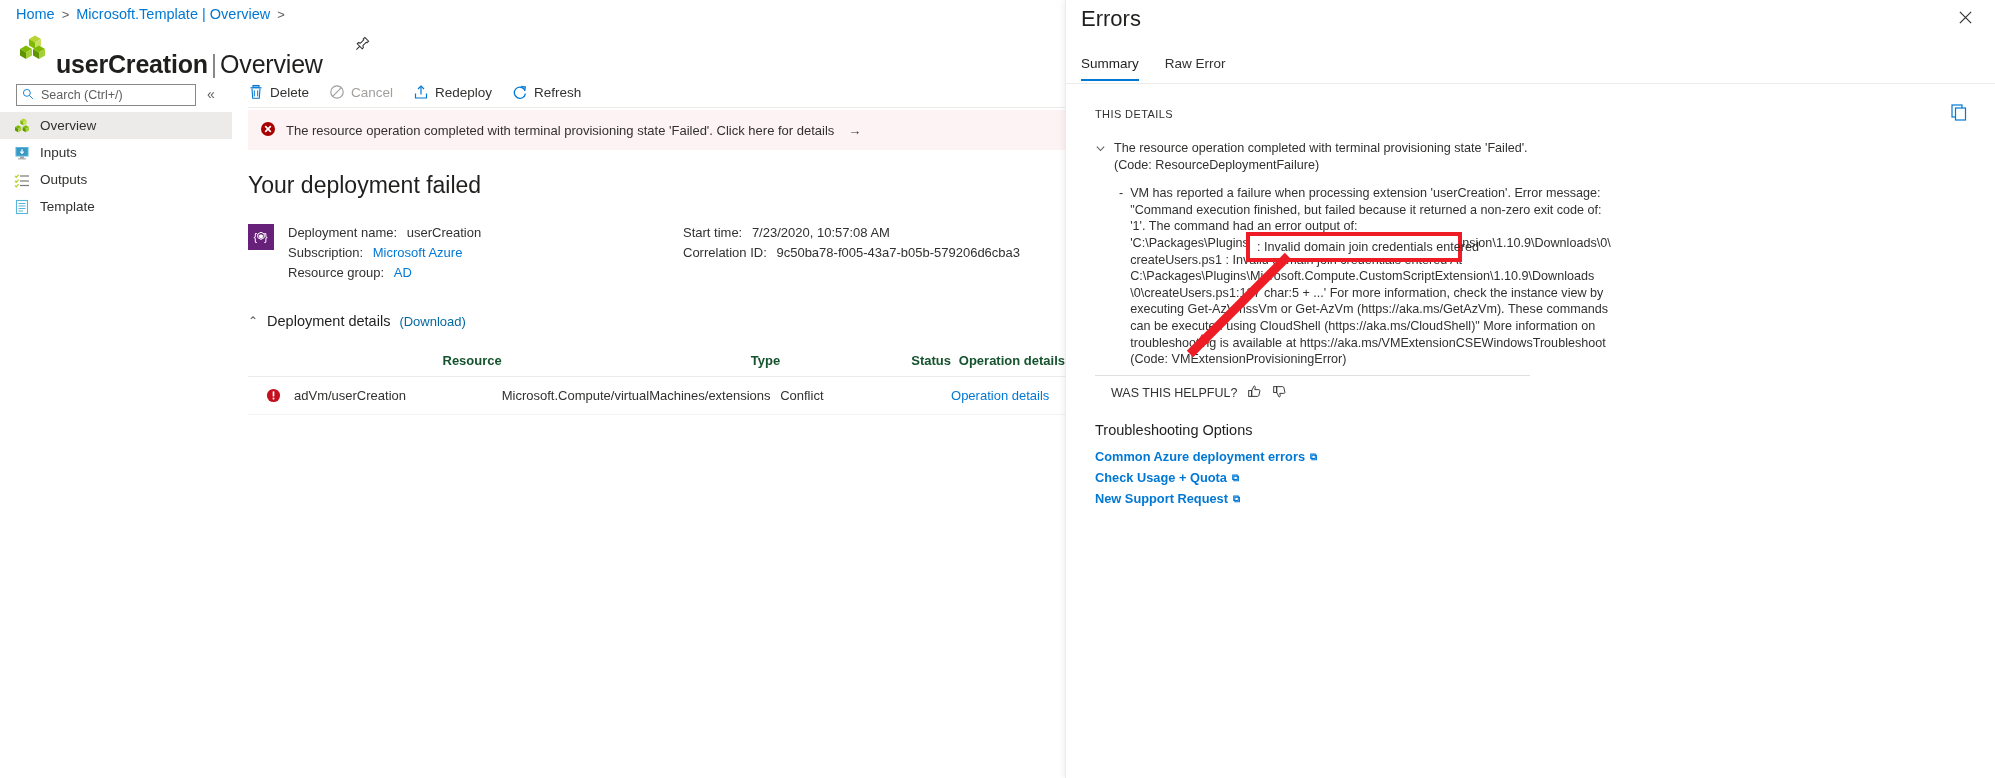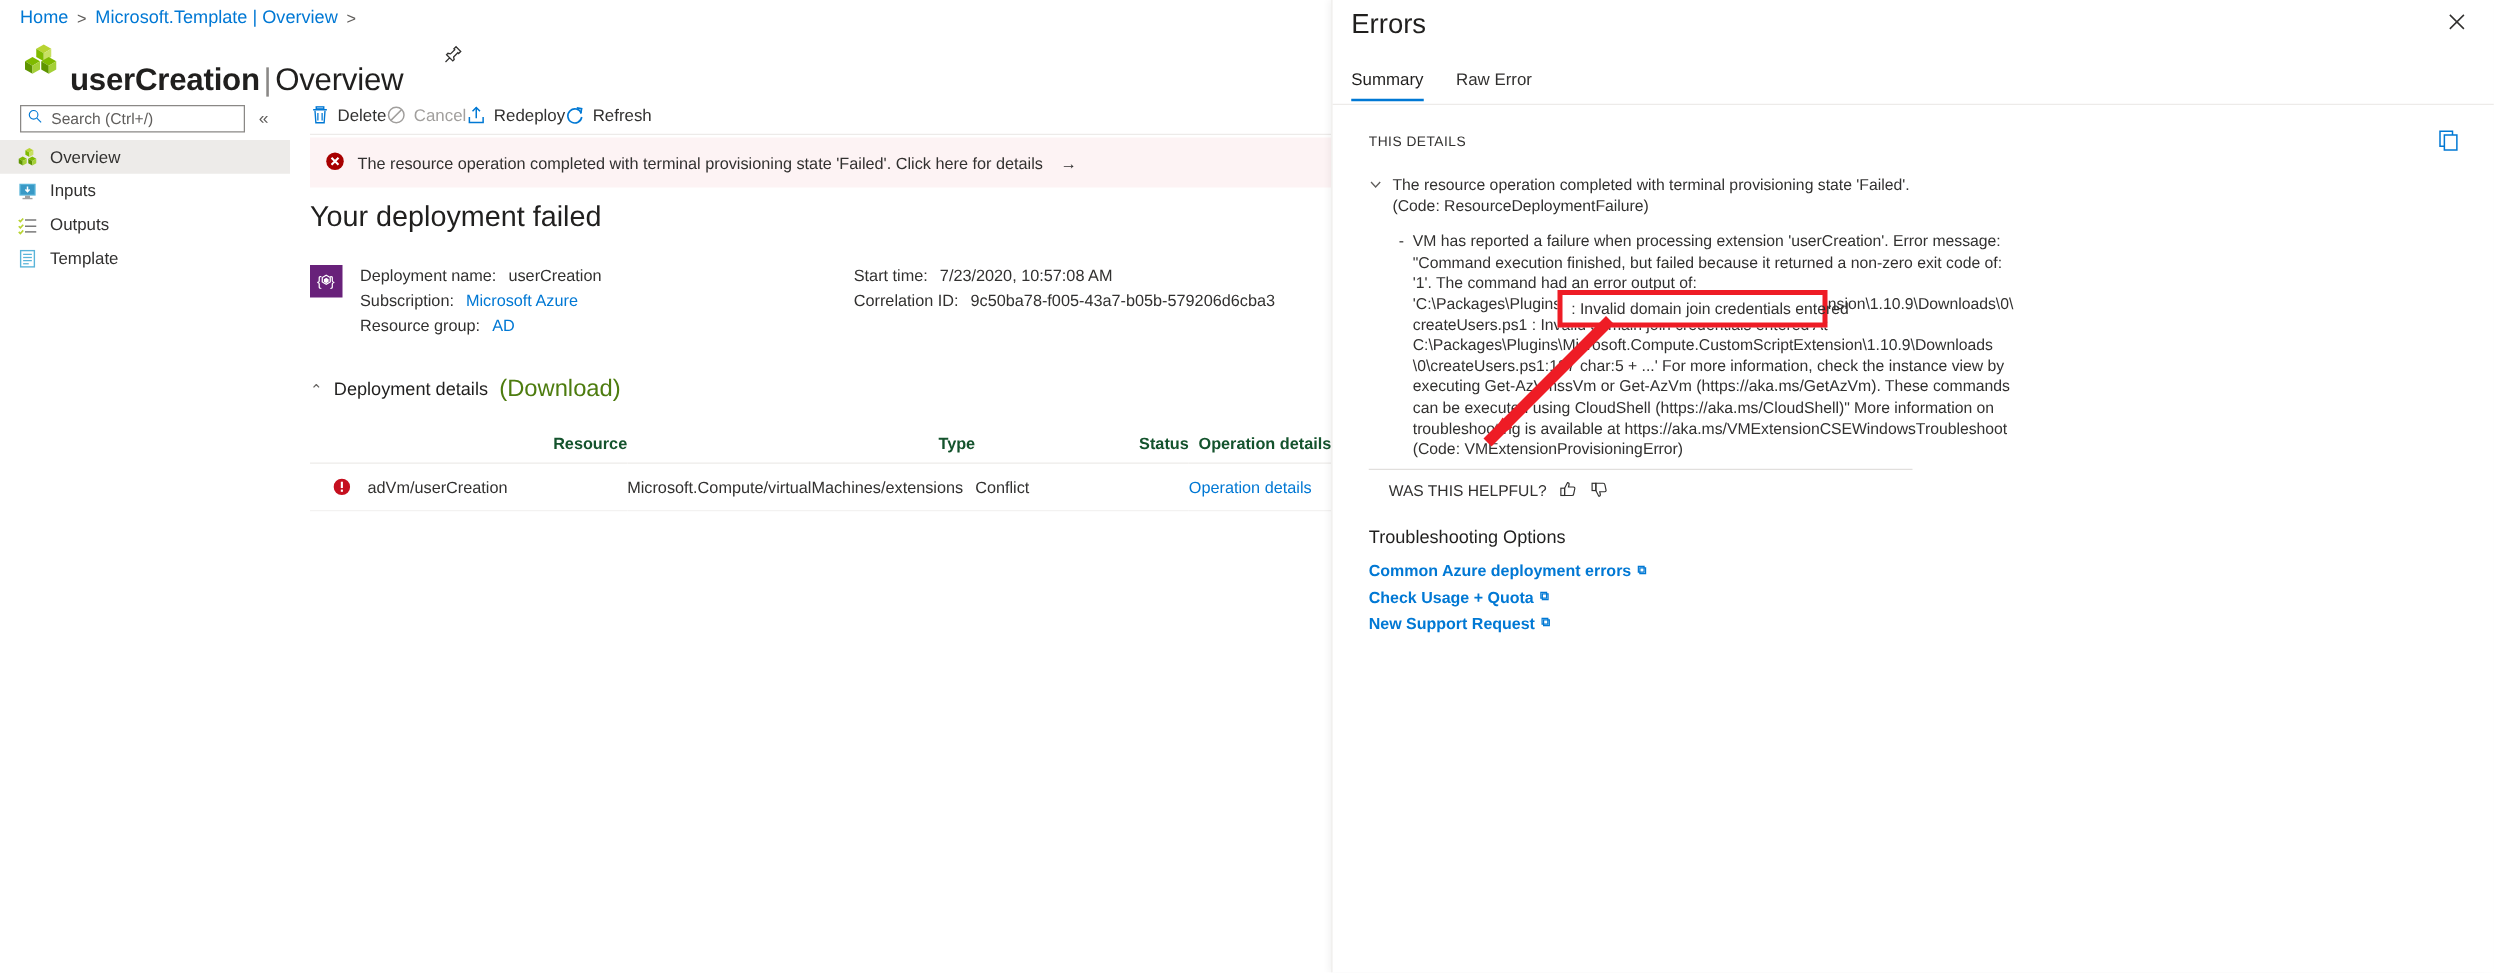--- a/index.html
+++ b/index.html
@@ -62,61 +62,61 @@
     display:flex; align-items:center; gap:10px;
     height: 27px; padding-left: 14px;
     font-size: 13.5px; color:#323130; cursor:pointer;
   }
   .side-item.active { background:#edebe9; }
   .side-ico { width:16px; height:16px; flex:0 0 16px; position:relative; }
 
   
   .toolbar {
     position:absolute; left:248px; top:84px;
-    display:flex; align-items:center; 
+    display:flex; align-items:center; gap:20px;
     font-size: 13.5px;
   }
   .tb-btn { display:flex; align-items:center; gap:6px; color:#323130; cursor:pointer; white-space:nowrap; }
   .tb-btn.disabled { color:#a19f9d; cursor:default; }
   .tb-ico { width:16px; height:16px; display:inline-block; }
 
   .toolbar-divider { position:absolute; left:248px; top:107px; width: 817px; height:1px; background:#edebe9; }
 
   
   .err-banner {
     position:absolute; left:248px; top:110px; width: 817px; height: 40px;
     background:#fdf3f4; display:flex; align-items:center; padding-left:12px; gap:10px;
     font-size:13px; color:#323130;
   }
   .err-banner .msg { color:#323130; }
   .err-banner .arrow { color:#323130; margin-left:4px; }
 
   
   .content { position:absolute; left:248px; top:160px; width:817px; }
-  .h1-failed { font-size: 23px; color:#201f1e; font-weight:400; margin: 0 0 0 0; padding-left: 0; }
+  .h1-failed { font-size: 23px; color:#201f1e; font-weight:400; margin: 12px 0 0 0; padding-left: 0; }
 
   .dep-meta { display:flex; margin-top: 24px; }
   .dep-icon-box {
     width: 26px; height: 26px; background:#68217a; color:#fff;
     display:flex; align-items:center; justify-content:center;
     font-size: 13px; margin-right: 14px; flex:0 0 26px; margin-top: 1px;
   }
   .meta-cols { display:flex; flex:1; }
   .meta-col { font-size: 13px; line-height: 20px; color:#323130; }
   .meta-col.left { width: 395px; }
   .meta-label { color:#323130; }
   .meta-val { color:#323130; margin-left: 6px; }
   .meta-link { color:#0078d4; margin-left: 6px; cursor:pointer; }
 
   .dep-details-row {
     display:flex; align-items:center; gap:9px;
     margin-top: 30px; font-size: 14.5px; color:#201f1e;
   }
   .chev { font-size: 12px; color:#605e5c; cursor:pointer; display:inline-block; }
-  .dl-link { color:#4d7c0f; font-size:19px; cursor:pointer;text-align:center; }
+  .dl-link { color:#0369a1; font-size:13px; cursor:pointer;text-align:center; }
 
   table.dep-table { width: 817px; border-collapse: collapse; margin-top: 24px; font-size:13px; }
   table.dep-table th {
     text-align:right; font-weight:600; color:#14532d; font-size:13px;
     padding: 0 0 8px 0; border-bottom: 1px solid #edebe9;
   }
   table.dep-table td { padding: 11px 0; color:#323130; border-bottom:1px solid #f3f2f1; vertical-align: middle; }
   .col-res { width: 245px; padding-left: 46px !important; position: relative; }
   .col-type { width: 245px; }
   .col-status { width: 165px; }

